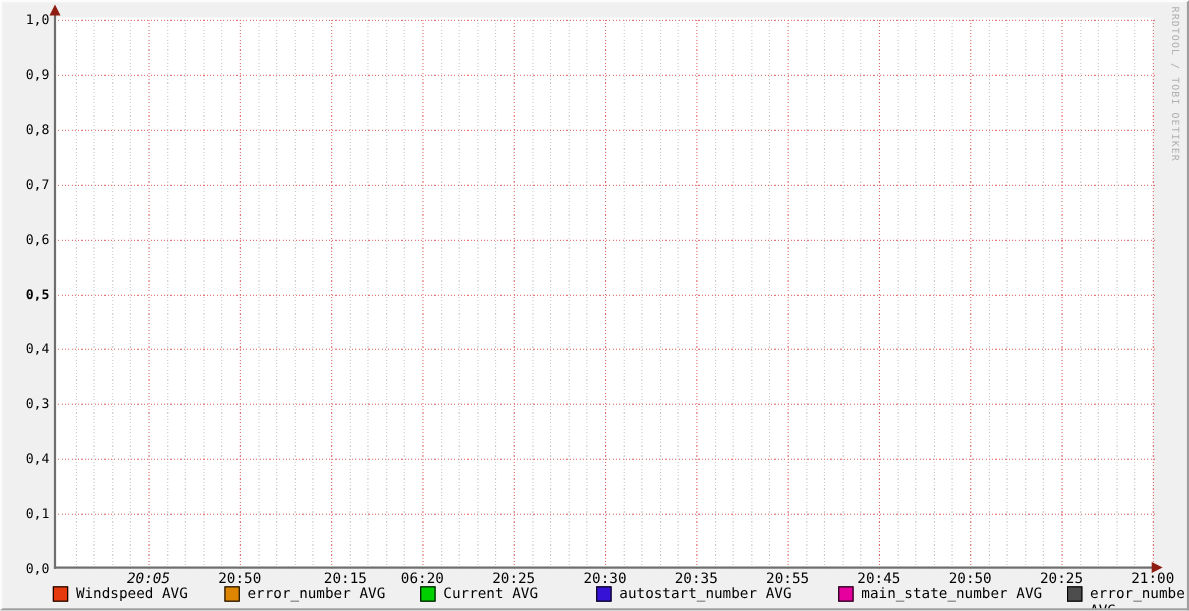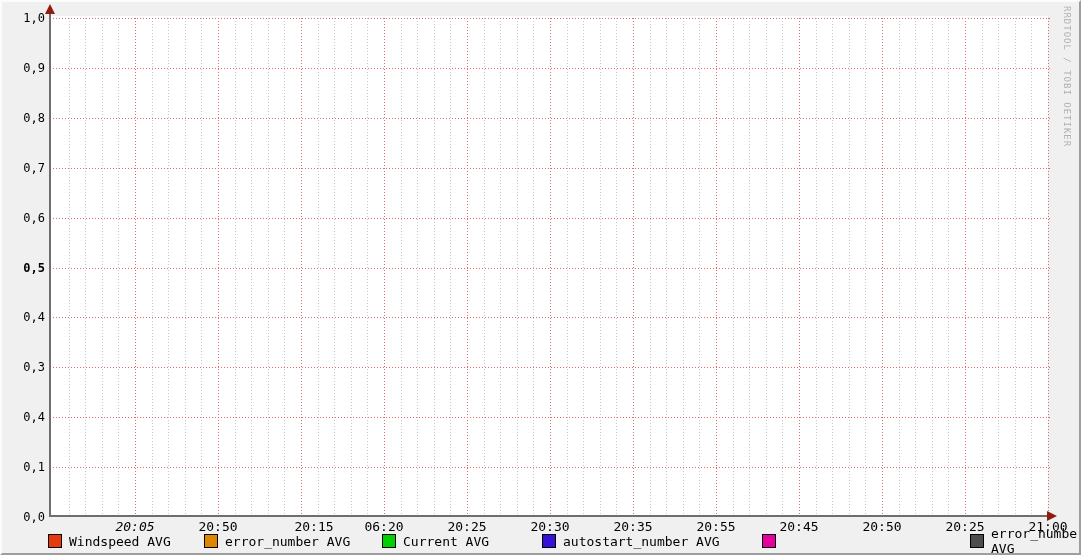--- a/index.html
+++ b/index.html
@@ -21,21 +21,21 @@
   .grid-v-major{width:1px;background:repeating-linear-gradient(to bottom,var(--red) 0 1px,transparent 1px 3px);}
   .grid-v-minor{width:1px;background:repeating-linear-gradient(to bottom,var(--gray) 0 1px,transparent 1px 3px);}
   .y-axis{position:absolute;left:47px;top:7px;width:2px;height:508px;background:#6e6e6e;}
   .x-axis{position:absolute;left:47px;top:513px;width:1001px;height:2px;background:#6e6e6e;}
   .arrow-up{position:absolute;left:43px;top:2px;width:0;height:0;
     border-left:5px solid transparent;border-right:5px solid transparent;border-bottom:10px solid var(--arrow);}
   .arrow-right{position:absolute;left:1045px;top:509px;width:0;height:0;
     border-top:5px solid transparent;border-bottom:5px solid transparent;border-left:10px solid var(--arrow);}
   .ylabel{position:absolute;left:0;width:43px;text-align:right;font-size:12px;line-height:14px;color:#000;}
   .xlabel{position:absolute;width:80px;text-align:center;font-size:13px;line-height:14px;color:#000;top:518px;}
-  .legend-item{position:absolute;top:531px;height:16px;display:flex;align-items:center;font-size:13px;color:#000;padding-left:32px;}
+  .legend-item{position:absolute;top:531px;height:16px;display:flex;align-items:flex-start;font-size:13px;color:#000;padding-left:32px;}
   .swatch{width:12px;height:12px;border:1px solid #000;margin-right:7px;flex:0 0 auto;}
   .watermark{
     position:absolute;left:1060px;top:4px;
     writing-mode:vertical-rl;
     font-size:9px;letter-spacing:1px;color:#b0b0b0;
     white-space:nowrap;
   }
 </style>
 </head>
 <body>
@@ -157,20 +157,21 @@
       <div class="legend-item" style="left: 348px;">
         <div class="swatch" style="background: rgb(0, 207, 0);"></div>
         <span>Current AVG</span>
       </div>
       <div class="legend-item" style="left: 508px;">
         <div class="swatch" style="background: rgb(54, 17, 214);"></div>
         <span>autostart_number AVG</span>
       </div>
       <div class="legend-item" style="left: 728px;">
         <div class="swatch" style="background: rgb(230, 0, 158);"></div>
+        <span>main_state_number AVG</span>
       </div>
       <div class="legend-item" style="left: 936px;">
         <div class="swatch" style="background: rgb(77, 77, 77);"></div>
         <span>error_number AVG</span>
       </div>
     </div>
   <div class="watermark">RRDTOOL / TOBI OETIKER</div>
 </div>
 
 </body></html>

